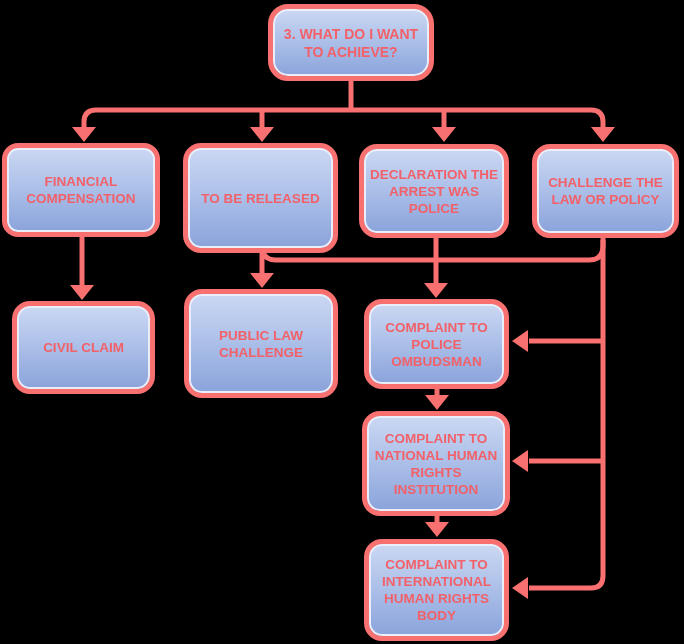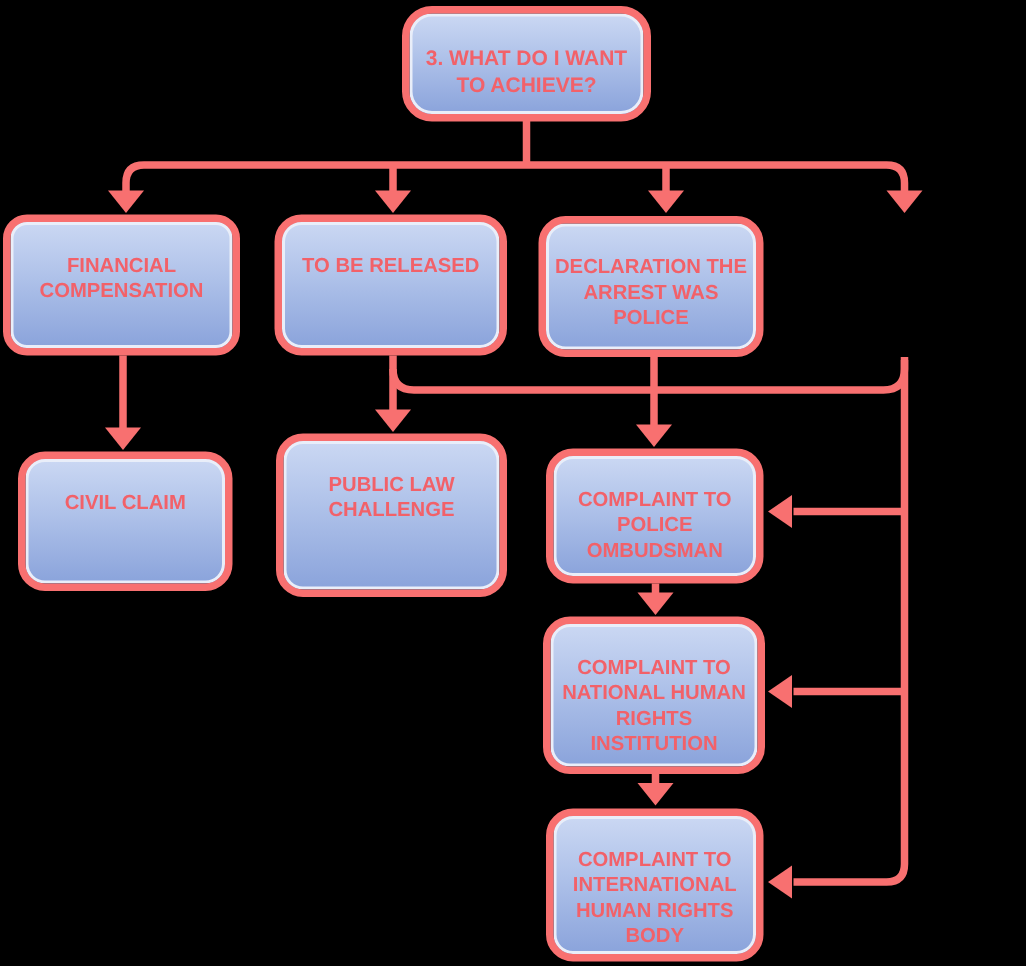--- a/index.html
+++ b/index.html
@@ -25,32 +25,32 @@
   svg.wires{position:absolute;left:0;top:0;}
   svg.wires path{stroke:var(--line);stroke-width:5;fill:none;}
   svg.wires polygon{fill:var(--line);stroke:none;}
   .node{
     position:absolute;
     box-sizing:border-box;
     border:5px solid var(--line);
     border-radius:18px;
     background:linear-gradient(180deg,var(--fill-top) 0%,var(--fill-mid) 45%,var(--fill-bottom) 100%);
     box-shadow:inset 0 0 0 2px var(--inner-rim);
-    display:flex;align-items:flex-start;justify-content:center;
+    display:flex;align-items:center;justify-content:center;
     text-align:center;
     color:var(--text);
     font-weight:bold;
     font-size:13.5px;
     line-height:17px;
     padding:20px 6px;
   }
   .lbl{white-space:pre-line;}
   .n-achieve{left:268px;top:4px;width:166px;height:77px;font-size:14px;line-height:18px;border-radius:20px;}
   .n-financial{left:2px;top:143px;width:158px;height:94px;border-radius:16px;}
-  .n-released{left:183px;top:143px;width:155px;height:94px;}
+  .n-released{left:183px;top:143px;width:155px;height:110px;}
   .n-declaration{left:359px;top:144px;width:150px;height:94px;}
   .n-challenge{left:532px;top:144px;width:147px;height:94px;}
   .n-civil{left:12px;top:301px;width:143px;height:93px;}
   .n-publiclaw{left:184px;top:289px;width:154px;height:109px;}
   .n-ombudsman{left:364px;top:299px;width:145px;height:90px;}
   .n-national{left:362px;top:411px;width:148px;height:105px;}
   .n-international{left:364px;top:539px;width:145px;height:102px;}
 </style>
 </head>
 <body>
@@ -102,20 +102,24 @@
 COMPENSATION</span>
   </div>
   <div class="node n-released">
     <span class="lbl">TO BE RELEASED</span>
   </div>
   <div class="node n-declaration">
     <span class="lbl">DECLARATION THE
 ARREST WAS
 POLICE</span>
   </div>
+  <div class="node n-challenge">
+    <span class="lbl">CHALLENGE THE
+LAW OR POLICY</span>
+  </div>
   <div class="node n-publiclaw">
     <span class="lbl">PUBLIC LAW
 CHALLENGE</span>
   </div>
   <div class="node n-civil">
     <span class="lbl">CIVIL CLAIM</span>
   </div>
   <div class="node n-ombudsman">
     <span class="lbl">COMPLAINT TO
 POLICE

